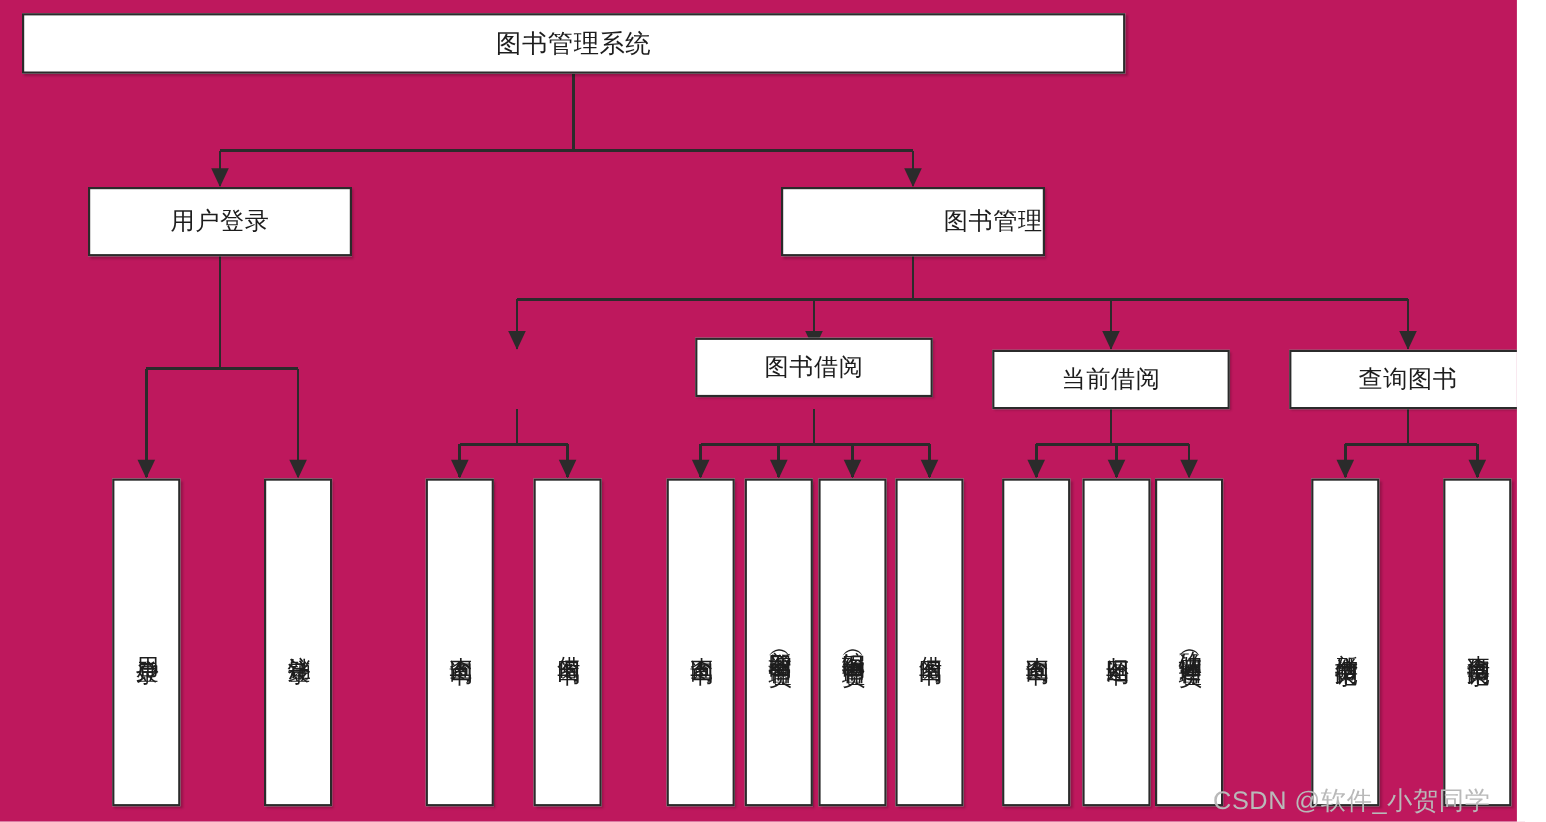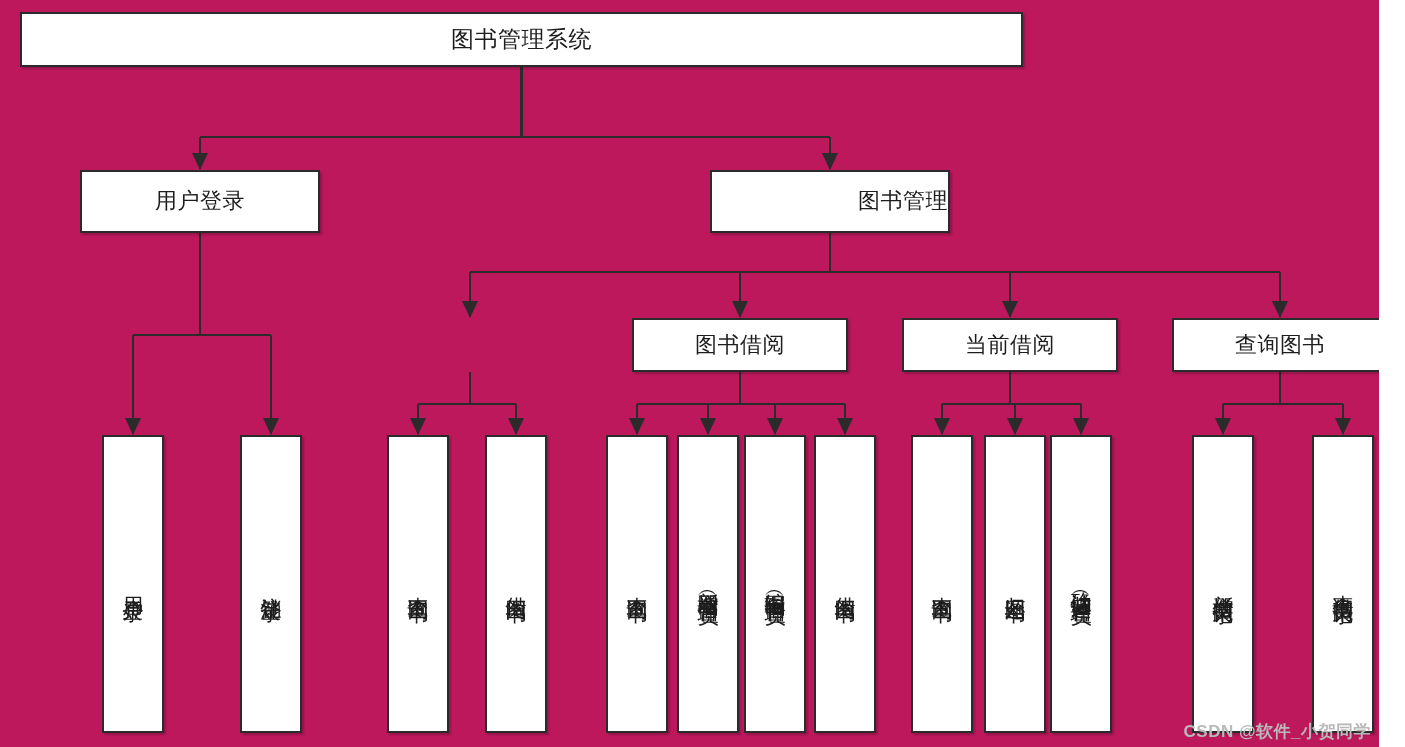--- a/index.html
+++ b/index.html
@@ -60,28 +60,27 @@
   .node.v .label {
     writing-mode: vertical-rl;
     text-orientation: upright;
     font-size: 21px;
     line-height: 1.34;
     letter-spacing: 2px;
     max-height: 260px;
   }
   .watermark {
     position: absolute;
-    right: 8px;
+    right: 24px;
     bottom: 4px;
-    font-size: 17px;
+    font-size: 23px;
     color: #b9b9b9;
     letter-spacing: 0.5px;
     z-index: 5;
     user-select: none;
-    font-weight: bold;
   }
 </style>
 </head>
 <body>
 
 <div id="canvas">
 
   <svg id="edges" viewBox="0 0 1405 747" width="1405" height="747" xmlns="http://www.w3.org/2000/svg">
       <line x1="521.5" y1="67" x2="521.5" y2="137" stroke="#2b2b2b" stroke-width="2.4" shape-rendering="crispEdges"></line>
       <line x1="200" y1="137" x2="830" y2="137" stroke="#2b2b2b" stroke-width="2.4" shape-rendering="crispEdges"></line>
@@ -141,21 +140,21 @@
     <span class="label">图书管理系统</span>
   </div>
 
   <div class="node h" style="left: 80px; top: 170px; width: 240px; height: 63px;">
     <span class="label">用户登录</span>
   </div>
   <div class="node h" style="left: 710px; top: 170px; width: 240px; height: 63px; justify-content: flex-end;">
     <span class="label">图书管理</span>
   </div>
 
-  <div class="node h" style="left: 632px; top: 318px; width: 216px; height: 54px;">
+  <div class="node h" style="left: 632px; top: 307px; width: 216px; height: 54px;">
     <span class="label">图书借阅</span>
   </div>
   <div class="node h" style="left: 902px; top: 318px; width: 216px; height: 54px;">
     <span class="label">当前借阅</span>
   </div>
   <div class="node h" style="left: 1172px; top: 318px; width: 216px; height: 54px;">
     <span class="label">查询图书</span>
   </div>
 
   <div class="node v" style="left: 102px; top: 435px; width: 62px; height: 298px;">

